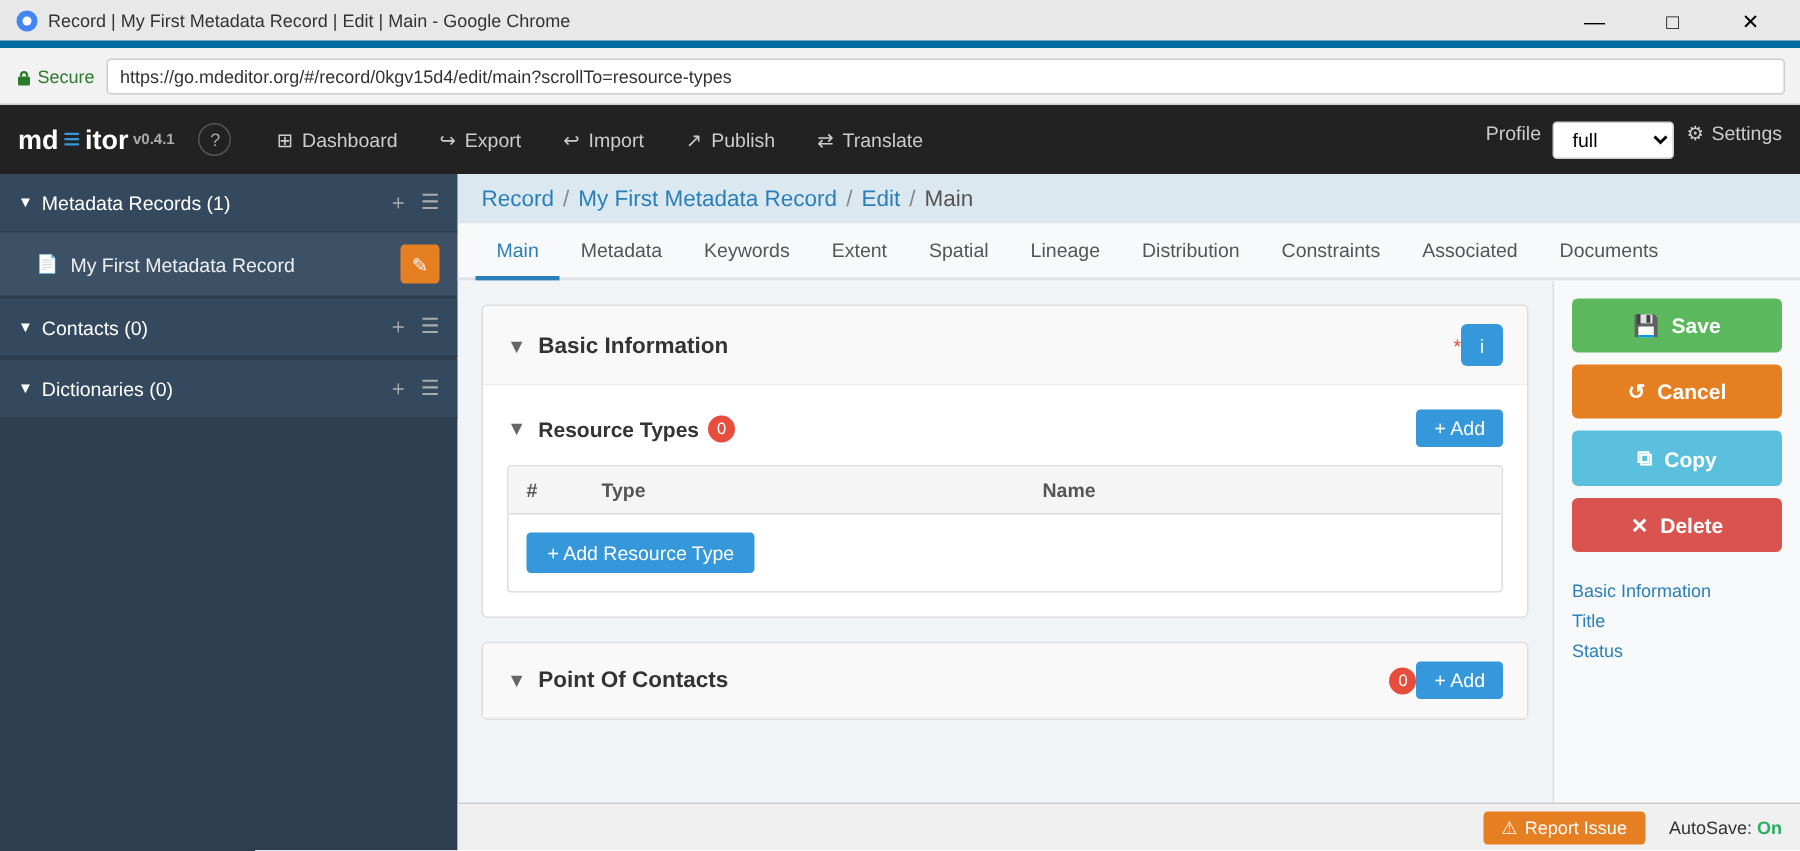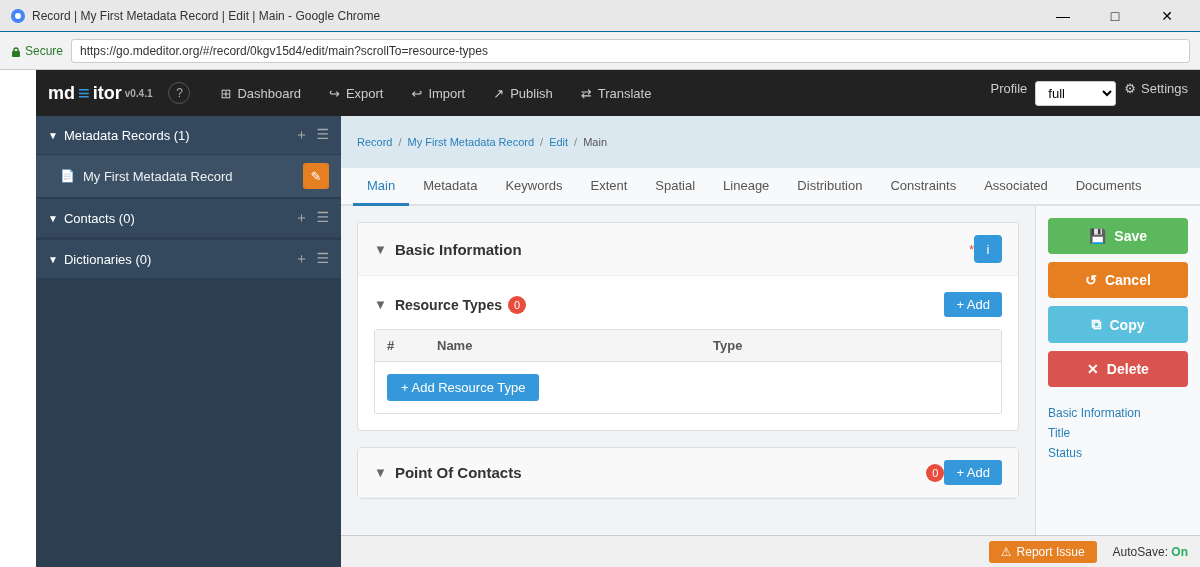--- a/index.html
+++ b/index.html
@@ -7,21 +7,21 @@
 
     
     .title-bar {
       height: 32px;
       background: #e8e8e8;
       display: flex;
       align-items: center;
       padding: 0 10px;
       font-size: 12px;
       color: #333;
-      border-bottom: 1px solid #0369a1;
+      border-bottom: 5px solid #0369a1;
     }
     .title-bar-icon { width: 16px; height: 16px; margin-right: 6px; }
     .title-bar-title { flex: 1; }
     .title-bar-controls { display: flex; gap: 6px; }
     .title-bar-btn { width: 46px; height: 32px; border: none; background: transparent; cursor: pointer; font-size: 14px; display: flex; align-items: center; justify-content: center; }
 
     
     .browser-bar {
       height: 38px;
       background: #f2f2f2;
@@ -29,21 +29,21 @@
       display: flex;
       align-items: center;
       padding: 0 10px;
       gap: 8px;
       font-size: 12px;
     }
     .secure-badge { color: #2a7a2a; display: flex; align-items: flex-end; gap: 3px; }
     .url-bar { flex: 1; background: white; border: 1px solid #ccc; border-radius: 3px; padding: 4px 8px; font-size: 12px; color: #333; }
 
     
-    .app { display: flex; flex-direction: column; height: calc(567px - 70px); margin-left: 36px; }
+    .app { display: flex; flex-direction: column; height: calc(567px - 70px); }
 
     
     .top-nav {
       height: 46px;
       background: #222;
       display: flex;
       align-items: center;
       padding: 0 12px;
       gap: 0;
       flex-shrink: 0;
@@ -92,22 +92,22 @@
       background: #3d5166;
     }
     .sidebar-item.active { background: #3d5166; }
     .sidebar-item .item-icon { color: #ccc; margin-right: 8px; font-size: 12px; }
     .sidebar-item .item-name { flex: 1; font-size: 13px; }
     .sidebar-item .edit-btn { background: #e67e22; color: white; border: none; width: 26px; height: 26px; border-radius: 3px; cursor: pointer; font-size: 13px; display: flex; align-items: center; justify-content: center; }
 
     
     .breadcrumb {
       background: #dce8f0;
-      padding: 20px 16px;
-      font-size: 11px;
+      padding: 8px 16px;
+      font-size: 15px;
       color: #555;
       display: flex;
       align-items: center;
       gap: 6px;
       flex-shrink: 0;
     }
     .breadcrumb a { color: #2980b9; text-decoration: none; cursor: pointer; }
     .breadcrumb .sep { color: #888; }
 
     
@@ -367,22 +367,22 @@
               <div class="section-header">
                 <span style="color:#666; margin-right:8px; cursor:pointer;">▼</span>
                 <span class="section-title">Resource Types</span>
                 <span class="badge-red">0</span>
                 <button class="add-btn">+ Add</button>
               </div>
 
               <div class="table-container">
                 <div class="table-header">
                   <span>#</span>
+                  <span>Type</span>
                   <span>Name</span>
-                  <span>Type</span>
                 </div>
                 <button class="add-resource-btn">+ Add Resource Type</button>
               </div>
             </div>
           </div>
 
           <div class="card">
             <div class="card-header">
               <span class="chevron">▼</span>
               <span class="card-title">Point Of Contacts</span>

